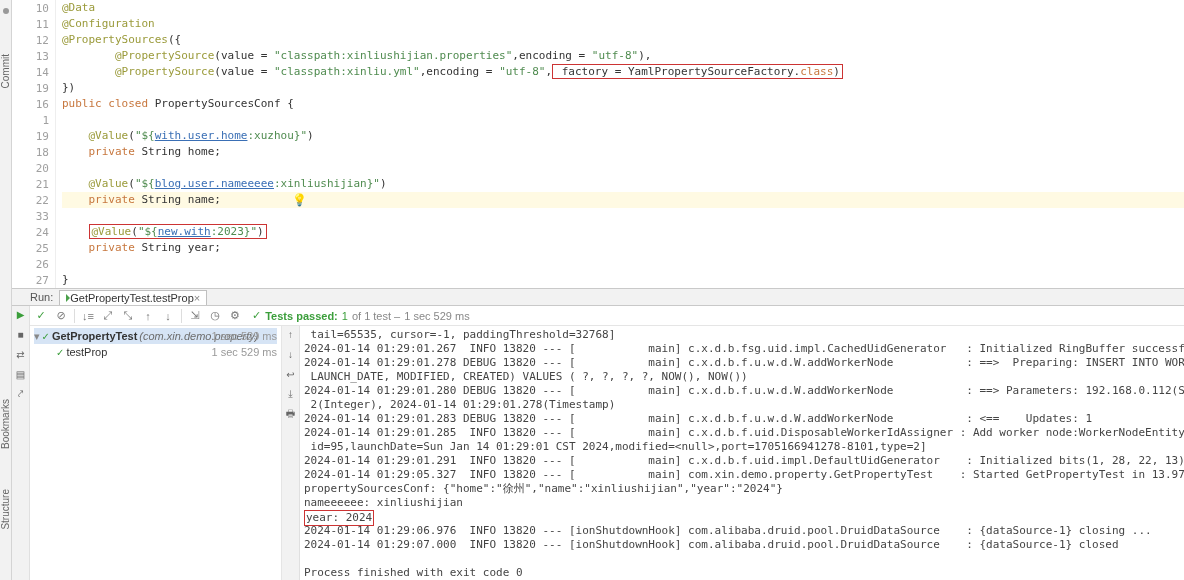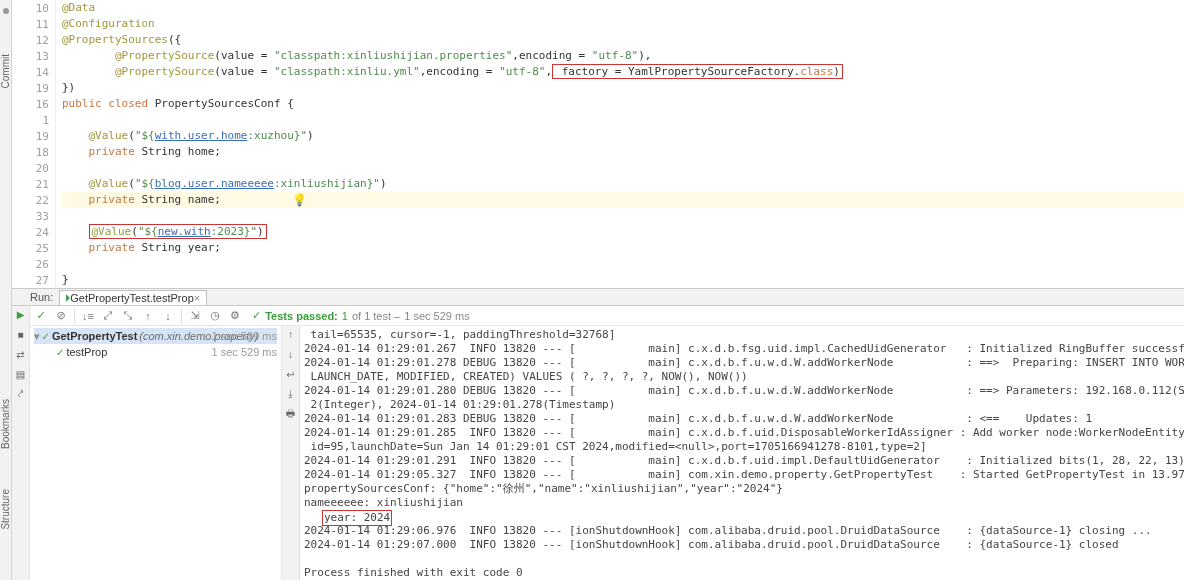--- a/index.html
+++ b/index.html
@@ -42,21 +42,21 @@
   .tests-pass .muted { color: #888; }
   .run-split { flex: 1; display: flex; min-height: 0; }
   .tree-panel { width: 252px; border-right: 1px solid #e5e5e5; padding: 2px 4px; position: relative; font-size: 11px; }
   .tree-row { display: flex; align-items: center; gap: 2px; height: 16px; }
   .tree-row.sel { background: #d6e4f5; }
   .tree-time { position: absolute; right: 4px; color: #999; }
   .chk { color: #3b9e3b; font-size: 10px; }
   .console { flex: 1; padding: 2px 4px; font-family: Consolas, monospace; font-size: 11px; line-height: 14px; color: #444; overflow: hidden; white-space: pre; position: relative; }
   .console-left-icons { width: 18px; background: #f2f2f2; border-right: 1px solid #e0e0e0; display: flex; flex-direction: column; align-items: center; padding-top: 2px; gap: 8px; }
   .console-line { height: 14px; white-space: pre; }
-  .console .redbox2 { border: 1px solid #cc3333; padding: 0 1px; display: inline-block; margin-left: 18px; }
+  .console .redbox2 { border: 1px solid #cc3333; padding: 0 1px; display: inline-block; }
 </style>
 </head>
 <body>
 
 <div class="root">
 
   <div class="left-sidebar">
     <div class="side-dot"></div>
     <span class="side-label">Commit</span>
     <div style="flex:1"></div>

